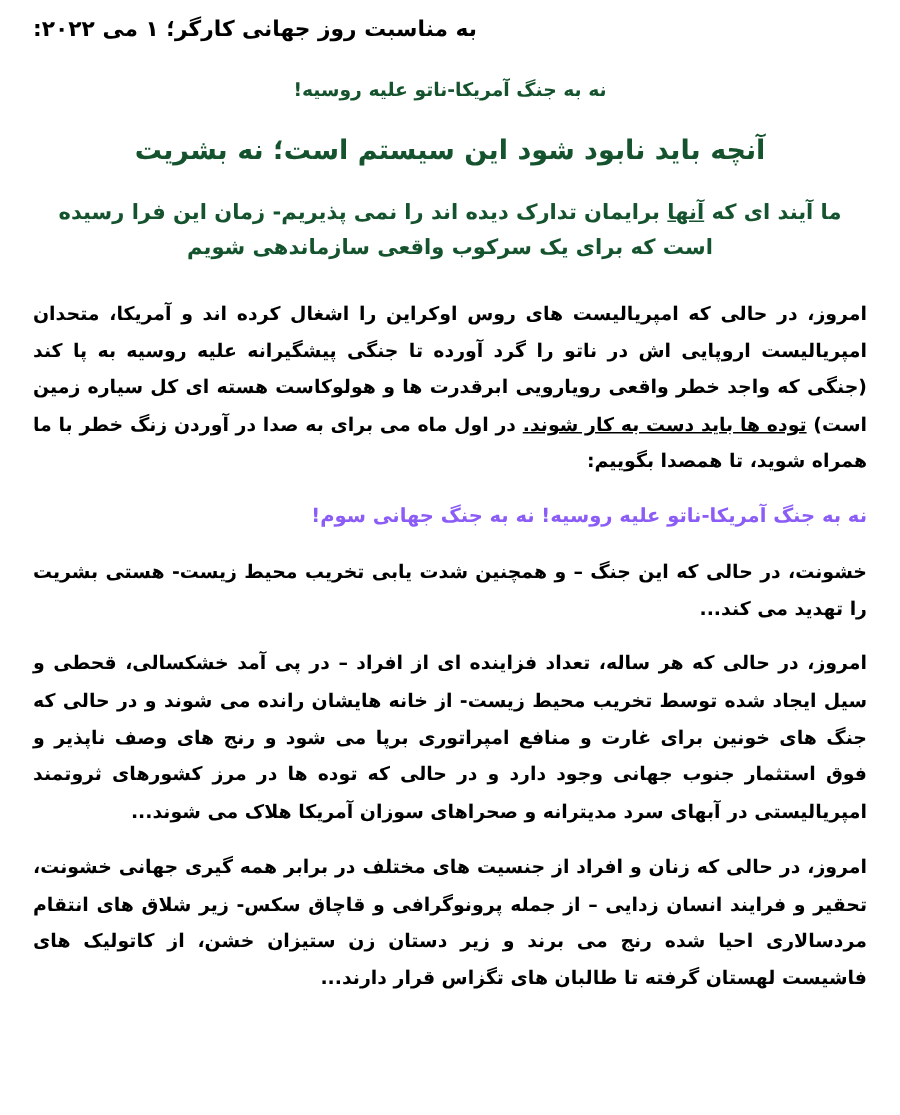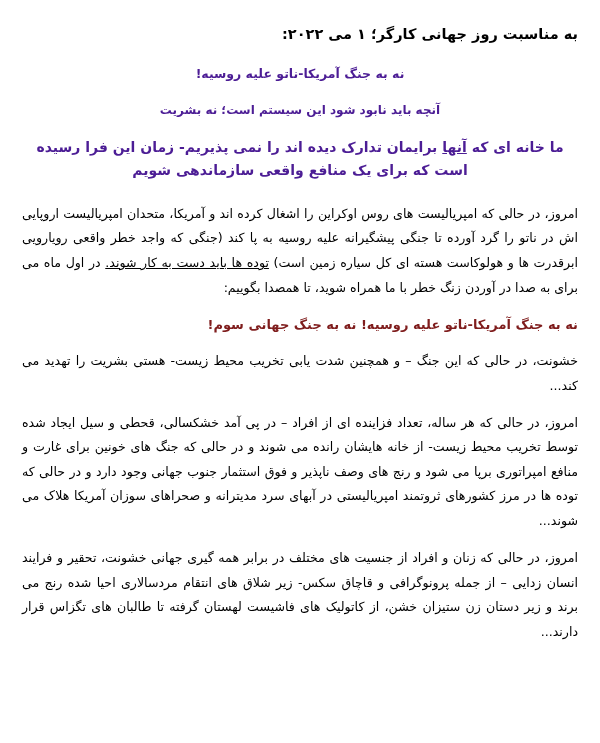--- a/index.html
+++ b/index.html
@@ -18,79 +18,80 @@
   .page {
     width: 600px;
     min-height: 743px;
     box-sizing: border-box;
     padding: 10px 22px 14px 22px;
     background: #ffffff;
   }
 
   
   .doc-title {
-    text-align: right;
+    text-align: left;
     font-weight: bold;
     font-size: 14.5px;
     line-height: 1.5;
-    margin: 14px 0 18px 0;
+    margin: 0 0 18px 0;
     color: #000000;
     letter-spacing: 0;
   }
   .slogan {
     text-align: center;
     font-weight: bold;
-    color: #4c1d95;
+    color: #14532d;
     line-height: 1.55;
   }
   .slogan-1 { font-size: 12.5px; margin: 0 0 18px 0; }
   .slogan-2 { font-size: 12.5px; margin: 0 0 18px 0; }
-  .slogan-3 { font-size: 12px; margin: 0 0 16px 0; }
+  .slogan-3 { font-size: 18px; margin: 0 0 16px 0; }
   .slogan-4 {
     font-size: 14px;
     margin: 0 0 20px 0;
     padding: 0 8px;
     line-height: 1.65;
   }
   .slogan-4 .ul { text-decoration: underline; }
 
   
   p.body {
     text-align: justify;
     text-align-last: right;
     font-size: 12.6px;
     line-height: 1.95;
     margin: 0 0 13px 0;
     color: #000000;
+    font-weight: bold;
   }
   p.body.tight { margin-bottom: 12px; }
   .ul { text-decoration: underline; }
 
   .call {
     font-weight: bold;
     font-size: 13px;
     text-align: right;
     line-height: 1.8;
     margin: 0 0 13px 0;
-    color: #7f1d1d;
+    color: #8b5cf6;
   }
 </style>
 </head>
 <body>
 
 <div class="page">
 
   <h1 class="doc-title">به مناسبت روز جهانی کارگر؛ ۱ می ۲۰۲۲:</h1>
 
   <p class="slogan slogan-1">نه به جنگ آمریکا-ناتو علیه روسیه!</p>
 
 
   <p class="slogan slogan-3">آنچه باید نابود شود این سیستم است؛ نه بشریت</p>
 
-  <p class="slogan slogan-4"><span>ما خانه ای که </span><span class="ul">آنها</span><span> برایمان تدارک دیده اند را نمی پذیریم- زمان این فرا رسیده است که برای یک منافع واقعی سازماندهی شویم</span></p>
+  <p class="slogan slogan-4"><span>ما آیند ای که </span><span class="ul">آنها</span><span> برایمان تدارک دیده اند را نمی پذیریم- زمان این فرا رسیده است که برای یک سرکوب واقعی سازماندهی شویم</span></p>
 
   <p class="body"><span>امروز، در حالی که امپریالیست های روس اوکراین را اشغال کرده اند و آمریکا، متحدان امپریالیست اروپایی اش در ناتو را گرد آورده تا جنگی پیشگیرانه علیه روسیه به پا کند (جنگی که واجد خطر واقعی رویارویی ابرقدرت ها و هولوکاست هسته ای کل سیاره زمین است) </span><span class="ul">توده ها باید دست به کار شوند.</span><span> در اول ماه می برای به صدا در آوردن زنگ خطر با ما همراه شوید، تا همصدا بگوییم:</span></p>
 
   <p class="call">نه به جنگ آمریکا-ناتو علیه روسیه! نه به جنگ جهانی سوم!</p>
 
   <p class="body tight">خشونت، در حالی که این جنگ – و همچنین شدت یابی تخریب محیط زیست- هستی بشریت را تهدید می کند...</p>
 
   <p class="body">امروز، در حالی که هر ساله، تعداد فزاینده ای از افراد  – در پی آمد خشکسالی، قحطی و سیل ایجاد شده توسط تخریب محیط زیست- از خانه هایشان رانده می شوند و در حالی که جنگ های خونین برای غارت و منافع امپراتوری برپا می شود و رنج های وصف ناپذیر و فوق استثمار جنوب جهانی وجود دارد و در حالی که توده ها در مرز کشورهای ثروتمند امپریالیستی در آبهای سرد مدیترانه و صحراهای سوزان آمریکا هلاک می شوند...</p>
 
   <p class="body">امروز، در حالی که زنان و افراد از جنسیت های مختلف در برابر همه گیری جهانی خشونت، تحقیر و فرایند انسان زدایی – از جمله پرونوگرافی و قاچاق سکس- زیر شلاق های انتقام مردسالاری احیا شده رنج می برند  و زیر دستان زن ستیزان خشن، از کاتولیک های فاشیست لهستان گرفته تا طالبان های تگزاس قرار دارند...</p>

